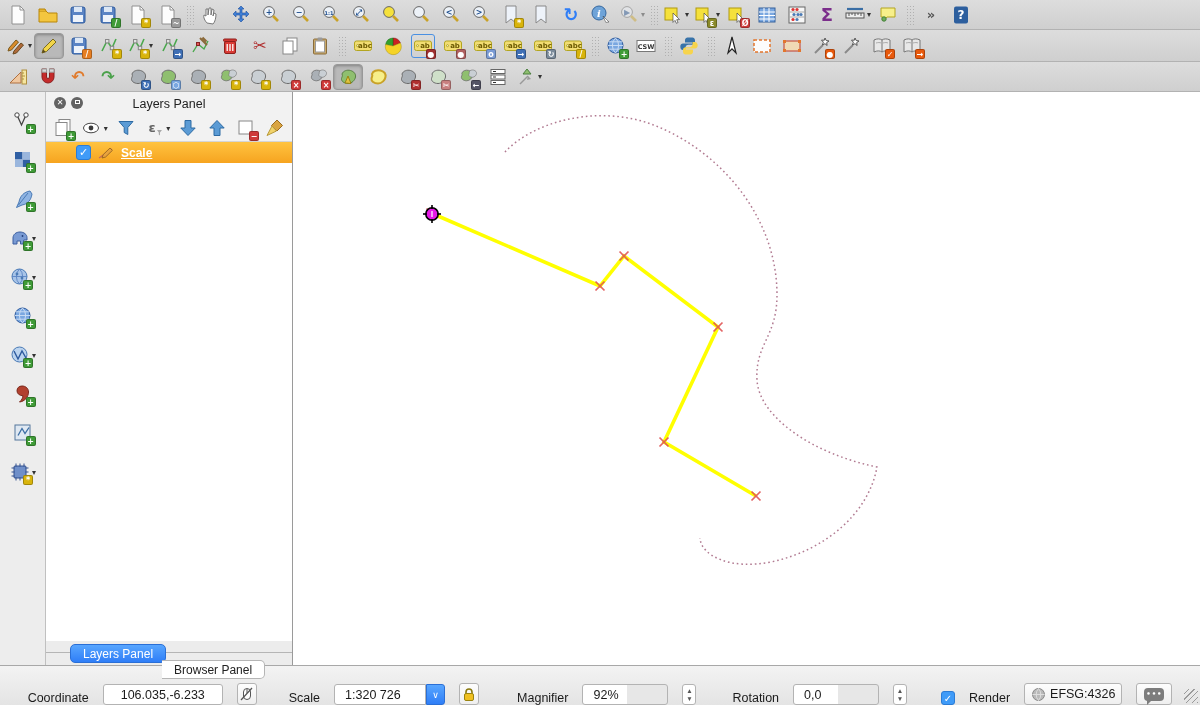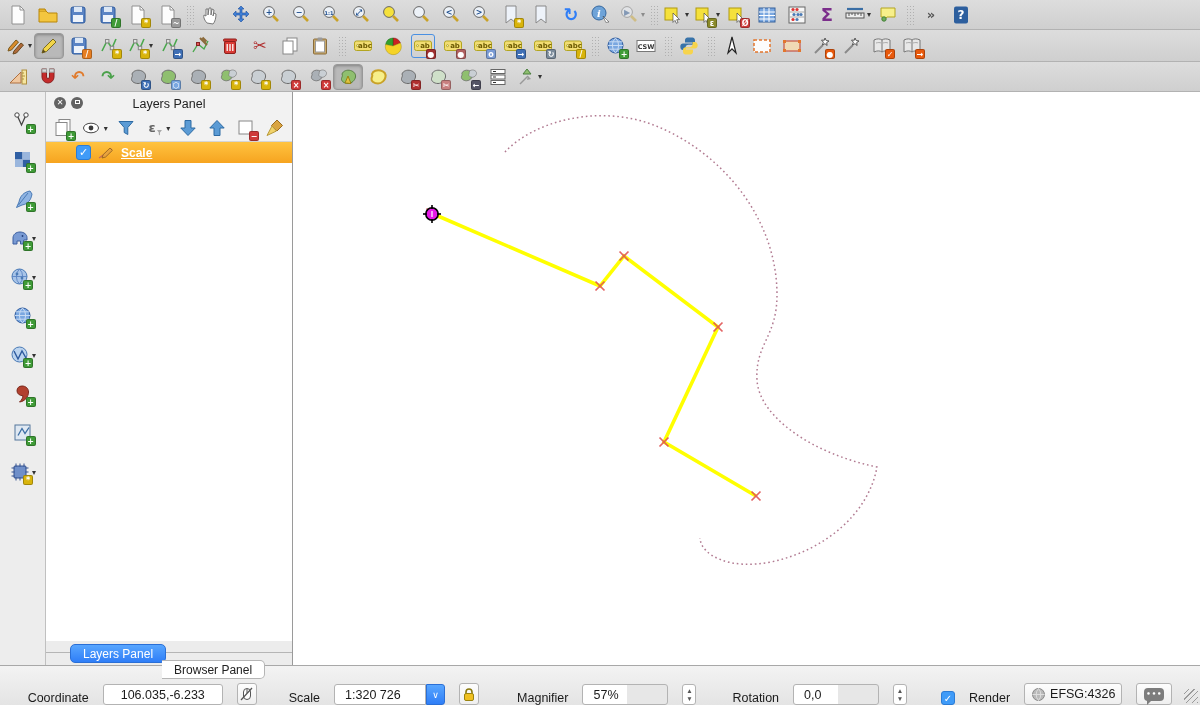--- a/index.html
+++ b/index.html
@@ -998,21 +998,21 @@
     <span id="scale-dd">∨</span>
   </span>
   <span class="lockbtn">
     <svg width="14" height="15" viewBox="0 0 14 15">
         <path d="M4 7V5a3 3 0 0 1 6 0v2" fill="none" stroke="#8a7a10" stroke-width="1.6"></path>
         <rect x="2.5" y="6.5" width="9" height="7" rx="1.5" fill="#f0c020" stroke="#9a8410"></rect>
       </svg>
   </span>
   <span style="width:10px"></span>
   <span>Magnifier</span>
-  <span class="sfield spinfield">57%</span>
+  <span class="sfield spinfield">92%</span>
   <span class="stepper">
       <span>▲</span>
       <span>▼</span>
     </span>
   <span style="width:8px"></span>
   <span>Rotation</span>
   <span class="sfield spinfield">0,0</span>
   <span class="stepper">
       <span>▲</span>
       <span>▼</span>

